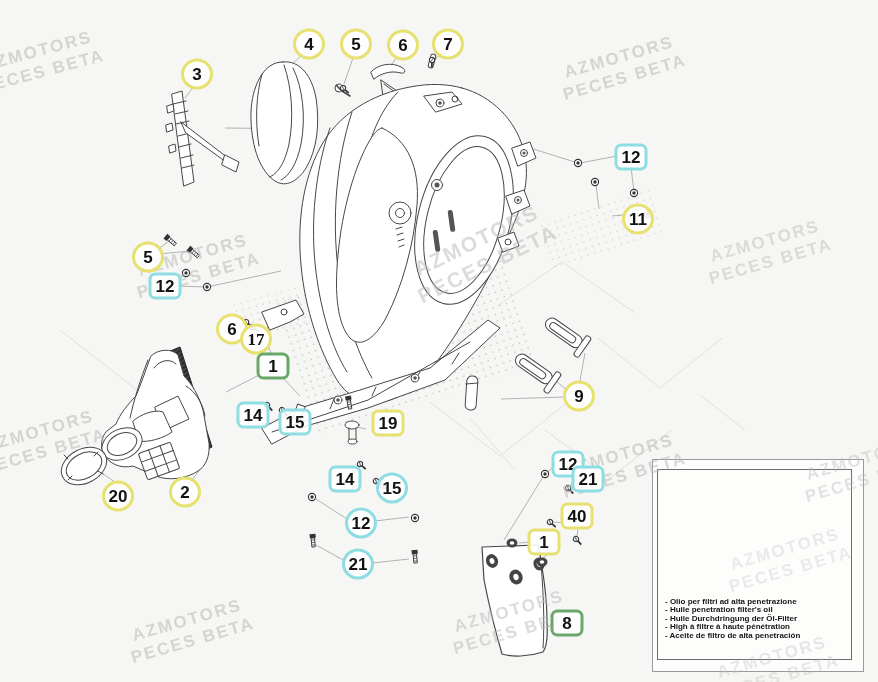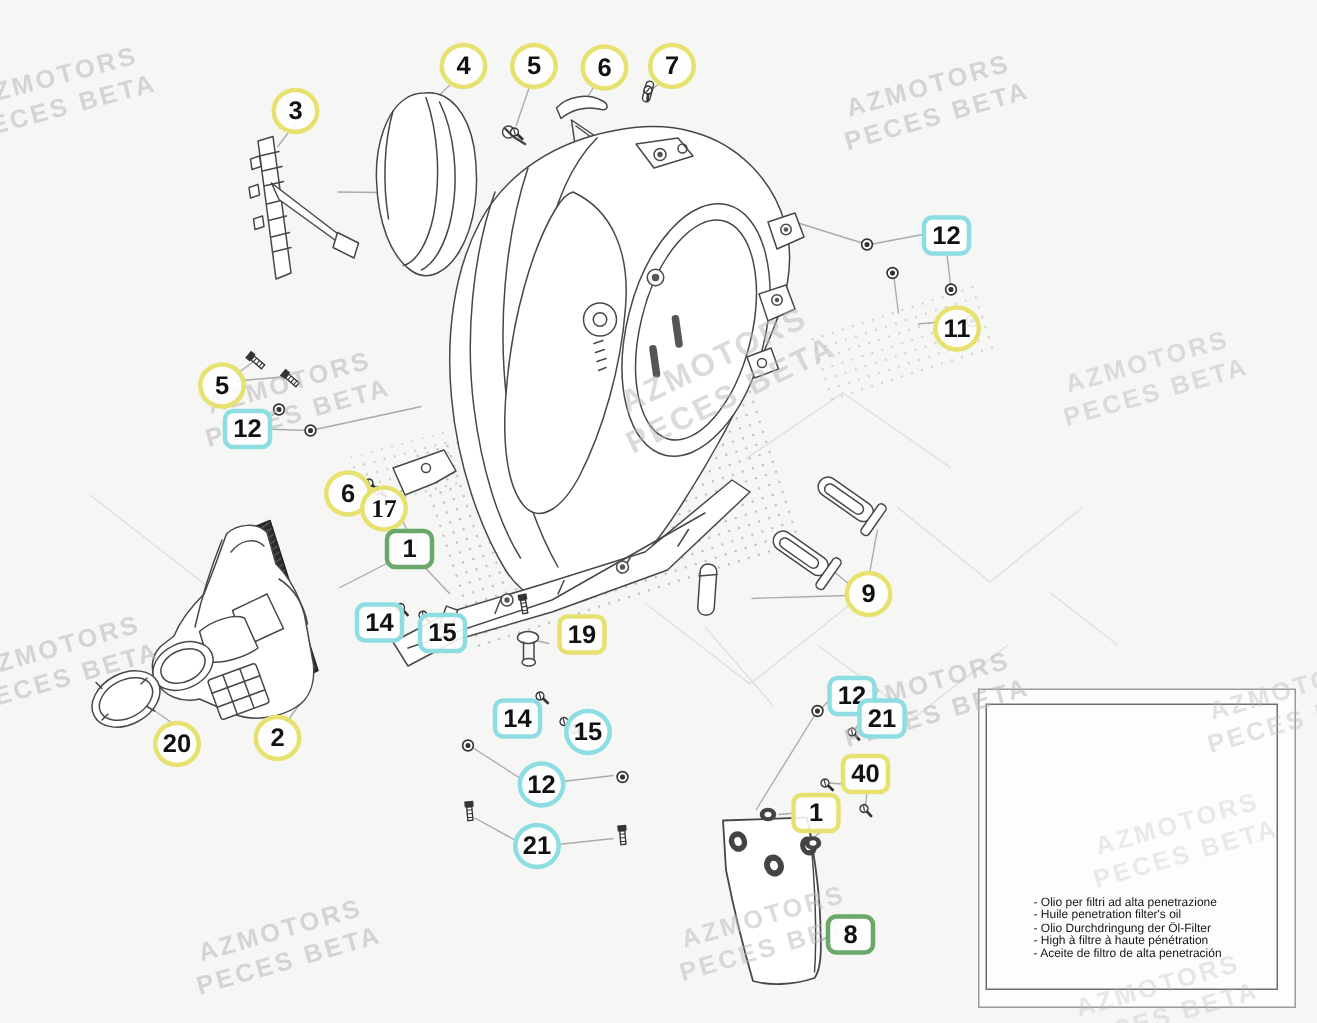--- a/index.html
+++ b/index.html
@@ -11,21 +11,21 @@
   #callout-layer{position:absolute;left:0;top:0;width:878px;height:682px;z-index:3;}
   .callout{position:absolute;display:flex;align-items:center;justify-content:center;
     box-sizing:border-box;background:rgba(255,255,255,.88);color:#111;
     font-weight:bold;font-size:17px;transform:translate(-50%,-50%);cursor:pointer;}
   .callout.circle{width:32px;height:31px;border-radius:50%;}
   .callout.rect{min-width:33px;height:27px;border-radius:7px;padding:0 3px;}
   .legend-outer{position:absolute;left:652px;top:459px;width:210px;height:211px;
     border:1px solid #9a9a9a;background:#fdfdfc;z-index:1;}
   .legend-inner{position:absolute;left:4px;top:9px;width:193px;height:189px;border:1px solid #6e6e6e;}
   .legend-text{position:absolute;left:7px;top:128px;width:185px;}
-  .legend-line{font-size:8px;font-weight:normal;color:#141414;line-height:8.4px;white-space:nowrap;margin-left:24px;}
+  .legend-line{font-size:8px;font-weight:bold;color:#141414;line-height:8.4px;white-space:nowrap;}
 </style>
 </head>
 <body>
 
 <div id="stage">
 
   <svg id="art" width="878" height="682" viewBox="0 0 878 682">
     <defs>
       <pattern id="dots" width="7" height="7" patternUnits="userSpaceOnUse">
         <circle cx="1.2" cy="1.2" r="0.8" fill="#8a8a8a"></circle>
@@ -368,21 +368,21 @@
       <text x="0" y="0" transform="translate(726,553) rotate(-22)" font-size="6" font-weight="bold" fill="#222" stroke="none" font-family="Liberation Sans, sans-serif">OLIO</text>
       <text x="0" y="0" transform="translate(728,561) rotate(-22)" font-size="6" font-weight="bold" fill="#222" stroke="none" font-family="Liberation Sans, sans-serif">FILTRO</text>
     </g>
   </svg>
 
   <div class="legend-outer">
     <div class="legend-inner">
       <div class="legend-text">
         <div class="legend-line">- Olio per filtri ad alta penetrazione</div>
         <div class="legend-line">- Huile penetration filter's oil</div>
-        <div class="legend-line">- Olio Durchdringung der Öl-Filter</div>
+        <div class="legend-line">- Huile Durchdringung der Öl-Filter</div>
         <div class="legend-line">- High à filtre à haute pénétration</div>
         <div class="legend-line">- Aceite de filtro de alta penetración</div>
       </div>
     </div>
   </div>
 
   <div id="wm-layer">
       <div class="wm" style="left: 40px; top: 62px; font-size: 17px; color: rgb(185, 185, 185); opacity: 0.55; transform: translate(-50%, -50%) rotate(-15deg);">
         <div>AZMOTORS</div>
         <div>PECES BETA</div>

